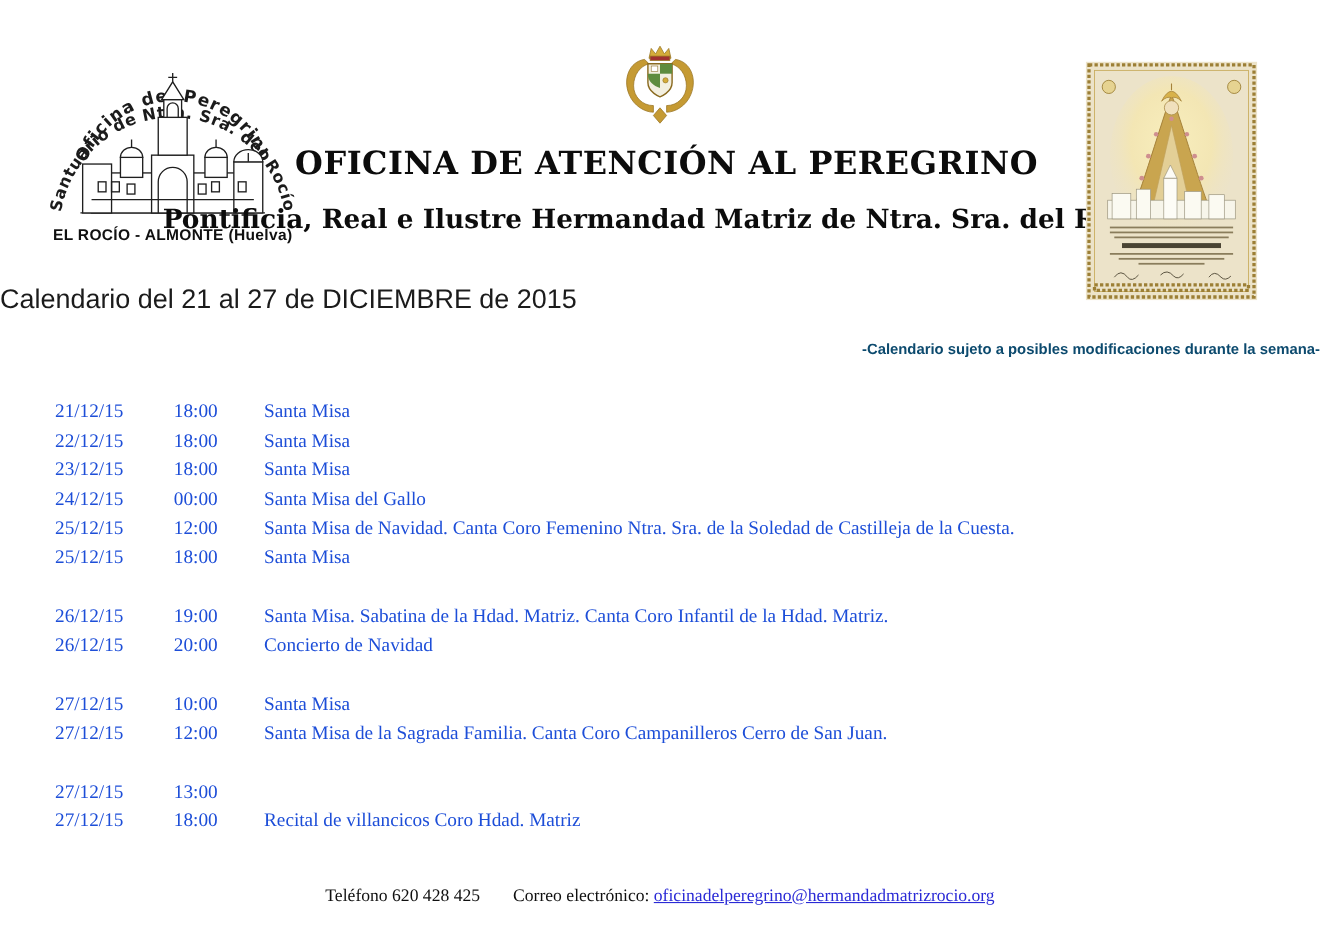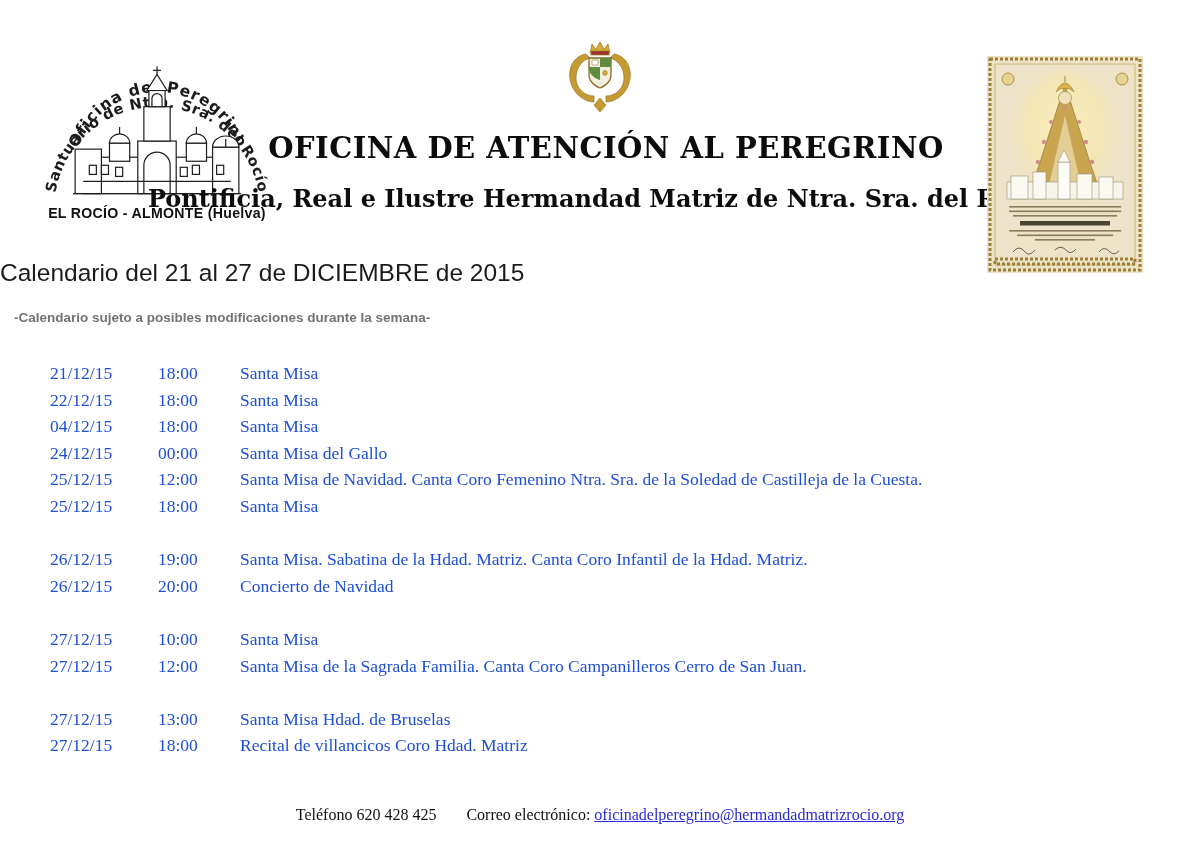--- a/index.html
+++ b/index.html
@@ -43,24 +43,24 @@
   .certificate { position:absolute; left:987px; top:56px; width:156px; height:217px; }
   .certificate svg { width:100%; height:100%; }
 
   .cal-title {
     position:absolute; left:0; right:0; top:259px; margin:0;
     text-align:left; font-weight:400;
     font-family:"Liberation Sans", sans-serif;
     font-size:24.5px; color:#1b1b1b;
   }
   .cal-note {
-    position:absolute; left:14px; right:0; top:310px;
-    text-align:left;
+    position:absolute; left:4px; right:0; top:310px;
+    text-align:right;
     font-family:"Liberation Sans", sans-serif;
-    font-size:13.5px; font-weight:bold; color:#737373;
+    font-size:13.5px; font-weight:bold; color:#0c4a6e;
   }
 
   
   .schedule { position:absolute; left:50px; top:360px; right:28px; font-size:17.5px; color:#1d4ed8; }
   .schedule-row { display:flex; line-height:26.6px; }
   .col-date { width:108px; }
   .col-time { width:82px; }
   .col-event { flex:1; }
   .schedule-group + .schedule-group { margin-top:26.6px; }
 
@@ -216,21 +216,21 @@
           <span class="col-date">21/12/15</span>
           <span class="col-time">18:00</span>
           <span class="col-event">Santa Misa</span>
         </div>
         <div class="schedule-row">
           <span class="col-date">22/12/15</span>
           <span class="col-time">18:00</span>
           <span class="col-event">Santa Misa</span>
         </div>
         <div class="schedule-row">
-          <span class="col-date">04/12/15</span>
+          <span class="col-date">23/12/15</span>
           <span class="col-time">18:00</span>
           <span class="col-event">Santa Misa</span>
         </div>
         <div class="schedule-row">
           <span class="col-date">24/12/15</span>
           <span class="col-time">00:00</span>
           <span class="col-event">Santa Misa del Gallo</span>
         </div>
         <div class="schedule-row">
           <span class="col-date">25/12/15</span>
@@ -264,21 +264,20 @@
         <div class="schedule-row">
           <span class="col-date">27/12/15</span>
           <span class="col-time">12:00</span>
           <span class="col-event">Santa Misa de la Sagrada Familia. Canta Coro Campanilleros Cerro de San Juan.</span>
         </div>
       </div>
       <div class="schedule-group">
         <div class="schedule-row">
           <span class="col-date">27/12/15</span>
           <span class="col-time">13:00</span>
-          <span class="col-event">Santa Misa Hdad. de Bruselas</span>
         </div>
         <div class="schedule-row">
           <span class="col-date">27/12/15</span>
           <span class="col-time">18:00</span>
           <span class="col-event">Recital de villancicos Coro Hdad. Matriz</span>
         </div>
       </div>
     </div>
 
   <div class="footer">

